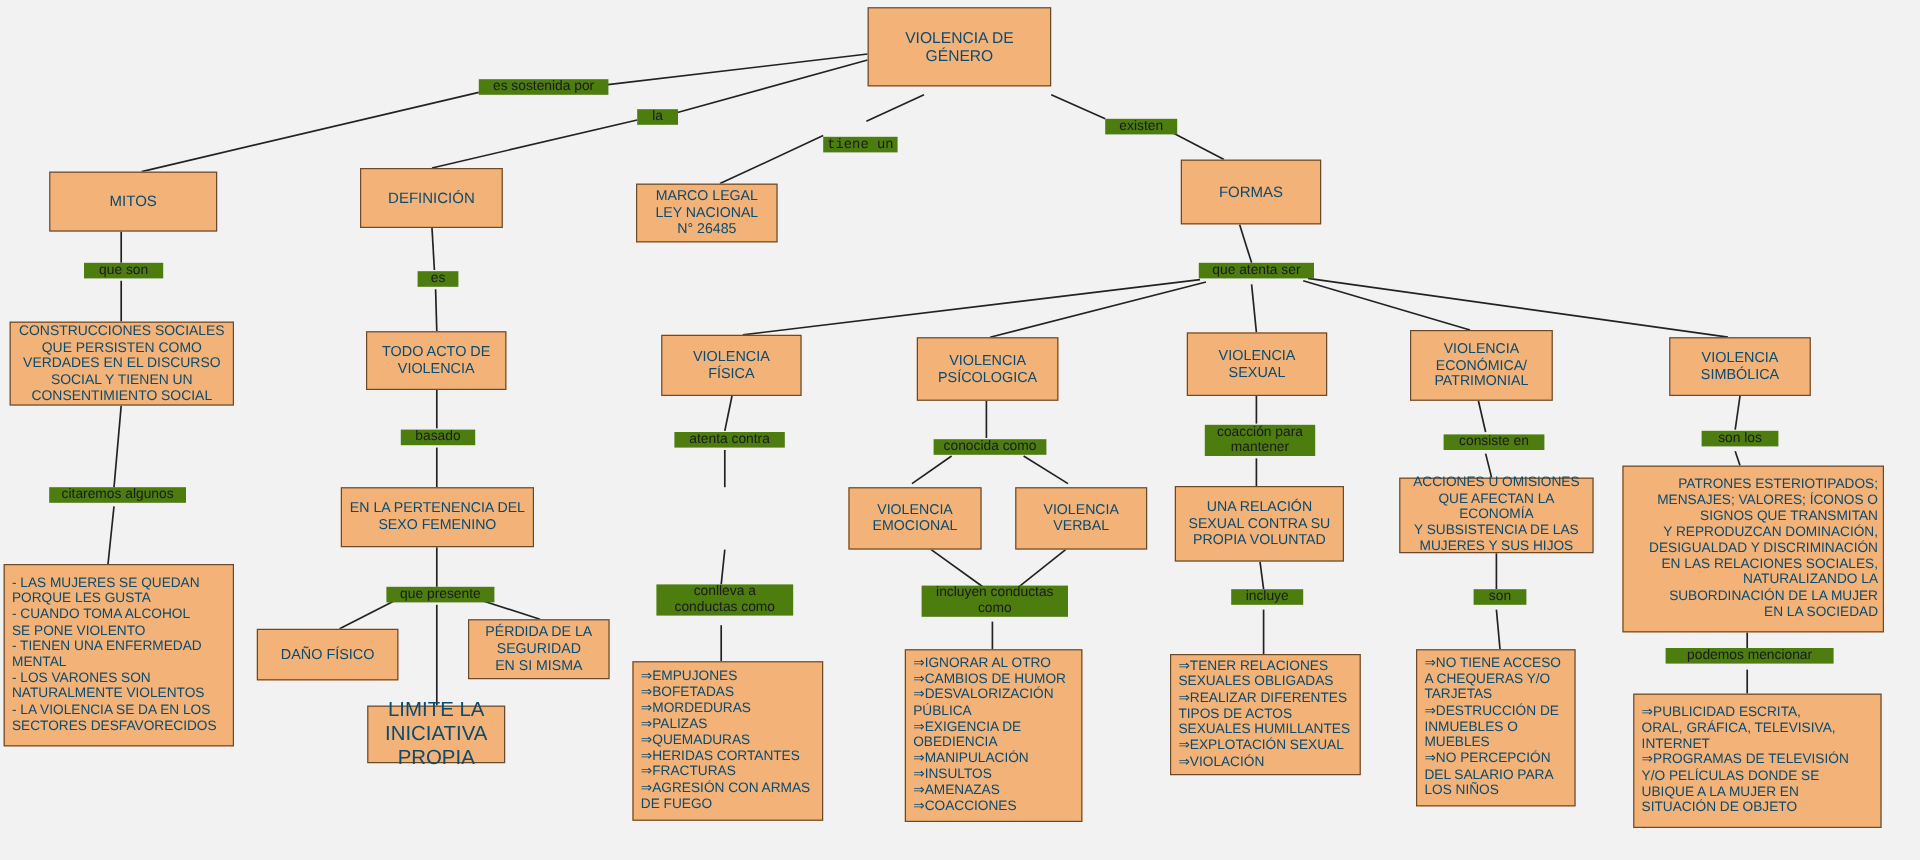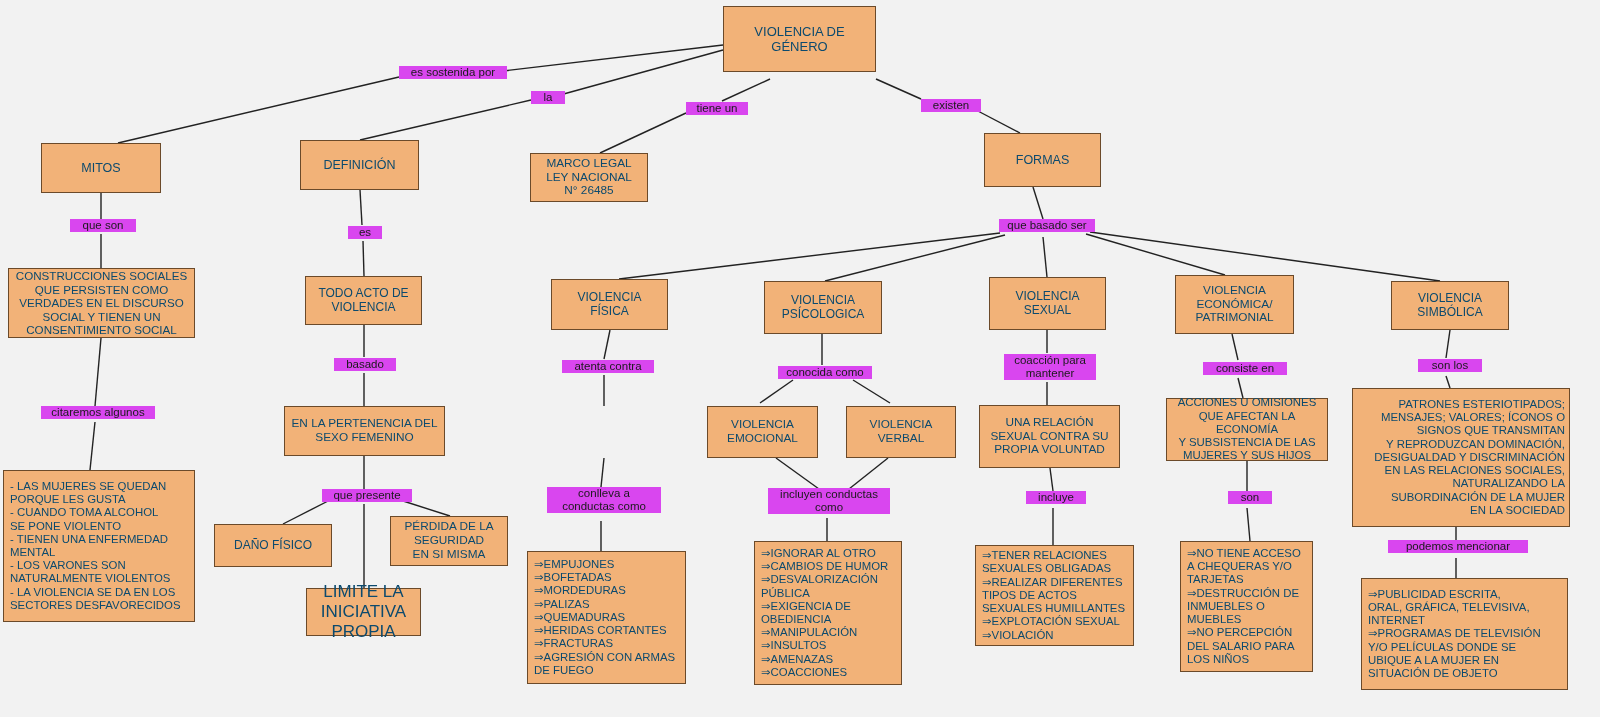--- a/index.html
+++ b/index.html
@@ -26,21 +26,21 @@
     text-align:center;
     z-index:3;
     line-height:1.16;
     color:#0c4a6e;
   }
   .node .txt{display:block;width:100%;padding:0 4px;white-space:pre-line;}
   .node.left .txt{text-align:left;padding-left:6px;}
   .lbl{
     position:absolute;
     z-index:4;
-    background:#d946ef;
+    background:#4d7c0f;
     color:#1a1a1a;
     text-align:center;
     white-space:pre-line;
     line-height:1.15;
     padding:0 2px;
   }
 </style>
 </head>
 <body>
 
@@ -118,21 +118,21 @@
     <line x1="1446" y1="376" x2="1450" y2="388"></line>
 
     <line x1="1456" y1="527" x2="1456" y2="540"></line>
     <line x1="1456" y1="558" x2="1456" y2="578"></line>
   </svg>
 
   <div class="node" style="left:723px;top:6px;width:153px;height:66px;font-size:13px;">
     <span class="txt">VIOLENCIA DE GÉNERO</span>
   </div>
 
-  <div class="node" style="left:41px;top:143px;width:120px;height:50px;font-size:12.5px;">
+  <div class="node" style="left:41px;top:143px;width:140px;height:50px;font-size:12.5px;">
     <span class="txt">MITOS</span>
   </div>
   <div class="node" style="left:8px;top:268px;width:187px;height:70px;font-size:11.6px;">
     <span class="txt">CONSTRUCCIONES SOCIALES
 QUE PERSISTEN COMO
 VERDADES EN EL DISCURSO
 SOCIAL Y TIENEN UN
 CONSENTIMIENTO SOCIAL</span>
   </div>
   <div class="node left" style="left:3px;top:470px;width:192px;height:152px;font-size:11.4px;">
@@ -286,31 +286,31 @@
 ORAL, GRÁFICA, TELEVISIVA,
 INTERNET
 ⇒PROGRAMAS DE TELEVISIÓN
 Y/O PELÍCULAS DONDE SE
 UBIQUE A LA MUJER EN
 SITUACIÓN DE OBJETO</span>
   </div>
 
   <div class="lbl" style="left:399px;top:66px;width:104px;font-size:11.5px;">es sostenida por</div>
   <div class="lbl" style="left:531px;top:91px;width:30px;font-size:11.5px;">la</div>
-  <div class="lbl" style="left:686px;top:102px;width:58px;font-size:11.5px;">tiene un</div>
+  <div class="lbl" style="left:686px;top:114px;width:58px;font-size:11.5px;font-family:Liberation Mono, monospace;">tiene un</div>
   <div class="lbl" style="left:921px;top:99px;width:56px;font-size:11.5px;">existen</div>
 
   <div class="lbl" style="left:70px;top:219px;width:62px;font-size:11.5px;">que son</div>
   <div class="lbl" style="left:41px;top:406px;width:110px;font-size:11.5px;">citaremos algunos</div>
 
   <div class="lbl" style="left:348px;top:226px;width:30px;font-size:11.5px;">es</div>
   <div class="lbl" style="left:334px;top:358px;width:58px;font-size:11.5px;">basado</div>
   <div class="lbl" style="left:322px;top:489px;width:86px;font-size:11.5px;">que presente</div>
 
-  <div class="lbl" style="left:999px;top:219px;width:92px;font-size:11.5px;">que basado ser</div>
+  <div class="lbl" style="left:999px;top:219px;width:92px;font-size:11.5px;">que atenta ser</div>
 
   <div class="lbl" style="left:562px;top:360px;width:88px;font-size:11.5px;">atenta contra</div>
   <div class="lbl" style="left:547px;top:487px;width:110px;font-size:11.5px;">conlleva a
 conductas como</div>
 
   <div class="lbl" style="left:778px;top:366px;width:90px;font-size:11.5px;">conocida como</div>
   <div class="lbl" style="left:768px;top:488px;width:118px;font-size:11.5px;">incluyen conductas
 como</div>
 
   <div class="lbl" style="left:1004px;top:354px;width:88px;font-size:11.5px;">coacción para

